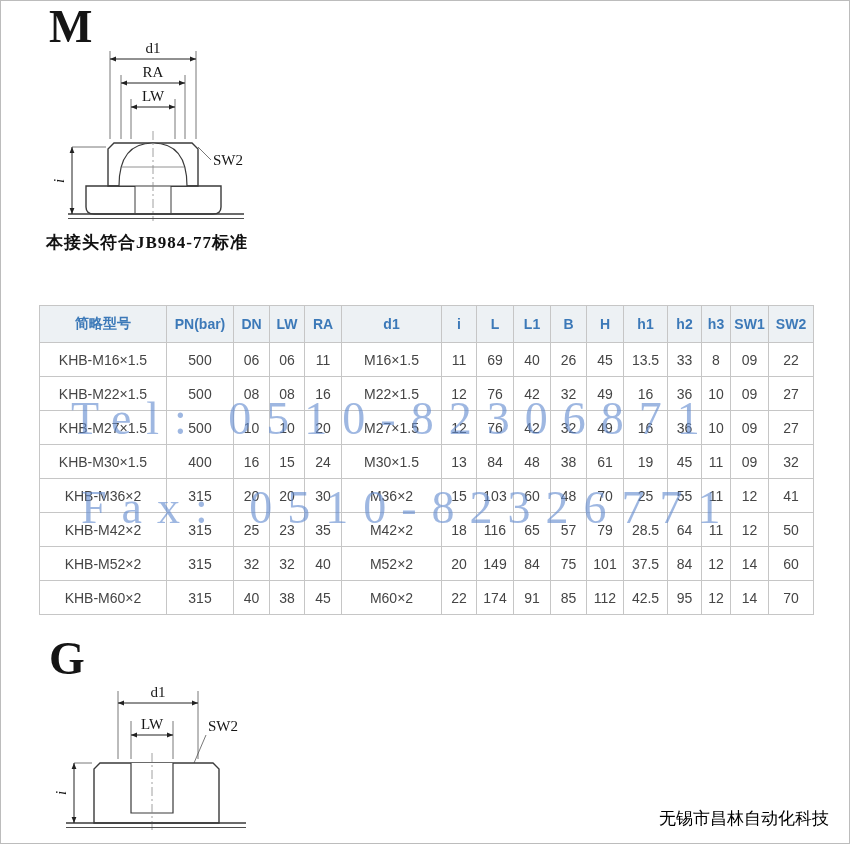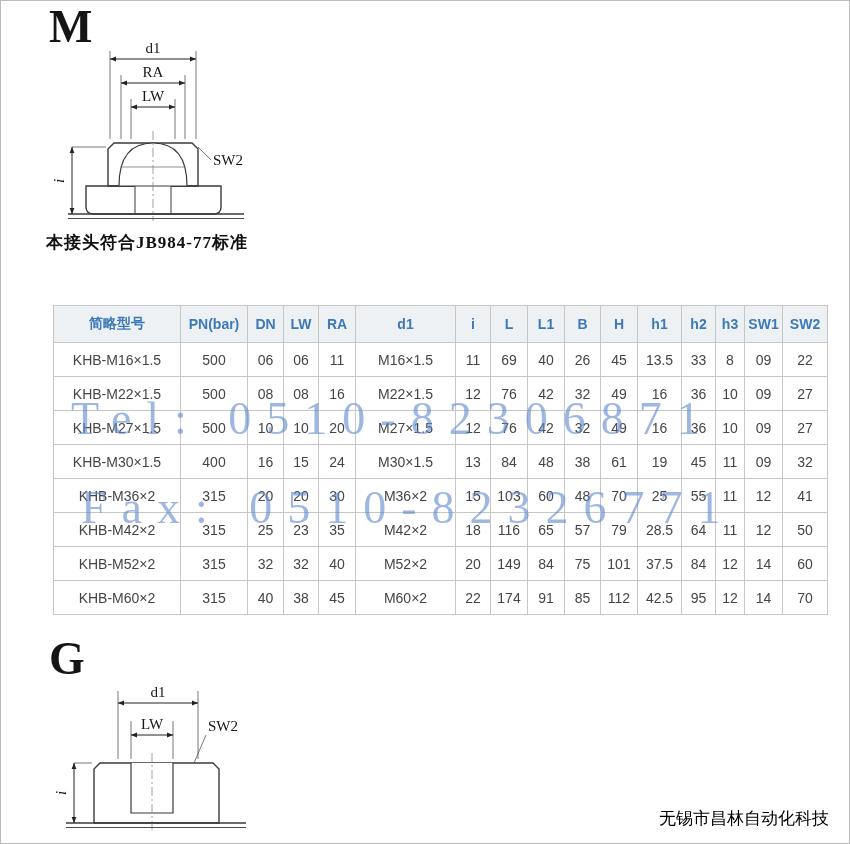--- a/index.html
+++ b/index.html
@@ -9,21 +9,21 @@
   .heading-letter { position:absolute; font-family:"Liberation Serif", serif; font-size:46px; font-weight:bold; color:#151515; line-height:1.05; }
   #heading-m { left:48px; top:2px; }
   #heading-g { left:48px; top:634px; }
 
   .drawing { position:absolute; }
   #drawing-m { left:45px; top:32px; }
   #drawing-g { left:45px; top:640px; }
 
   .note { position:absolute; left:45px; top:230px; font-size:17px; font-weight:bold; color:#111; font-family:Liberation Serif, serif; letter-spacing:1px; }
 
-  table.spec { position:absolute; left:38px; top:304px; width:774px; border-collapse:collapse; table-layout:fixed; background:#fff;margin-left:14px; }
+  table.spec { position:absolute; left:38px; top:304px; width:774px; border-collapse:collapse; table-layout:fixed; background:#fff; }
   .spec th, .spec td { border:1px solid #c6c6c6; text-align:center; vertical-align:middle; font-size:14px; height:34px; padding:0 2px; overflow:hidden; white-space:nowrap; }
   .spec th { background:#edf1f4; color:#3c79b8; font-weight:bold; height:37px; }
   .spec td { color:#454545; }
 
   .watermark { position:absolute; font-family:"Liberation Serif", serif; font-size:46px; letter-spacing:15px; color:rgba(98,138,206,0.62); white-space:nowrap; pointer-events:none; z-index:5; }
   #wm-tel { left:70px; top:391px; }
   #wm-fax { left:80px; top:480px;text-align:right; }
 
   .footer-company { position:absolute; right:20px; top:806px; font-size:17px; font-weight:normal; color:#000; }
 

